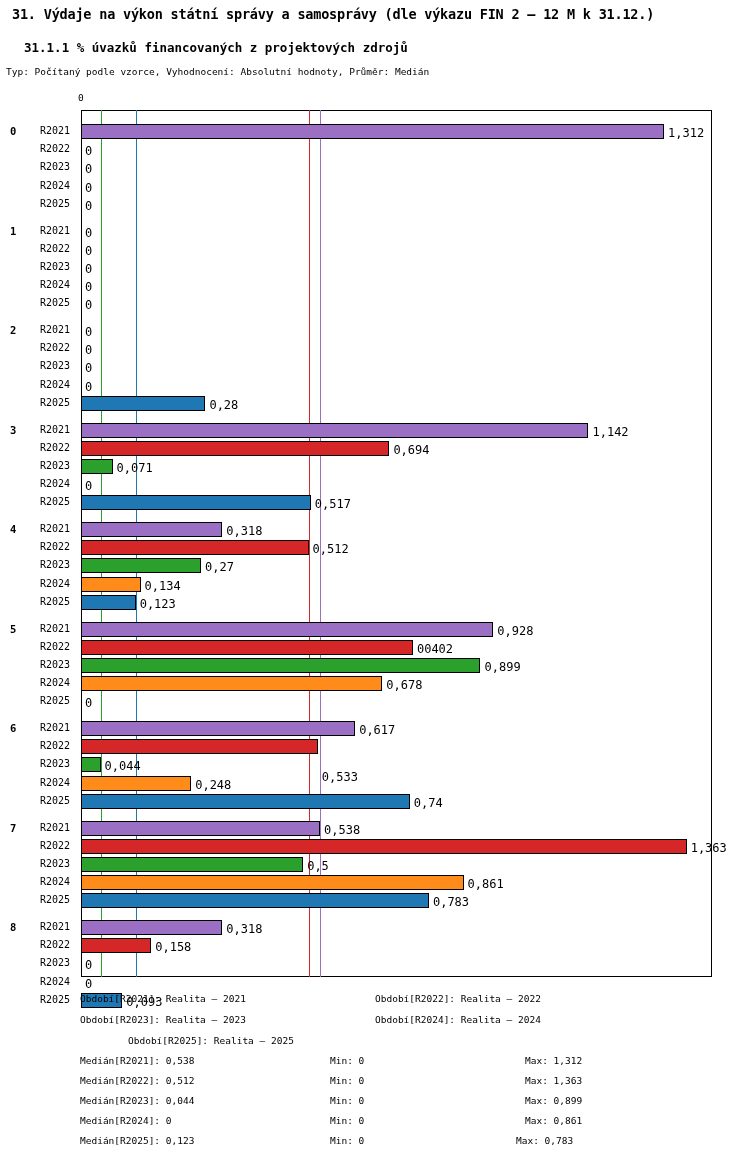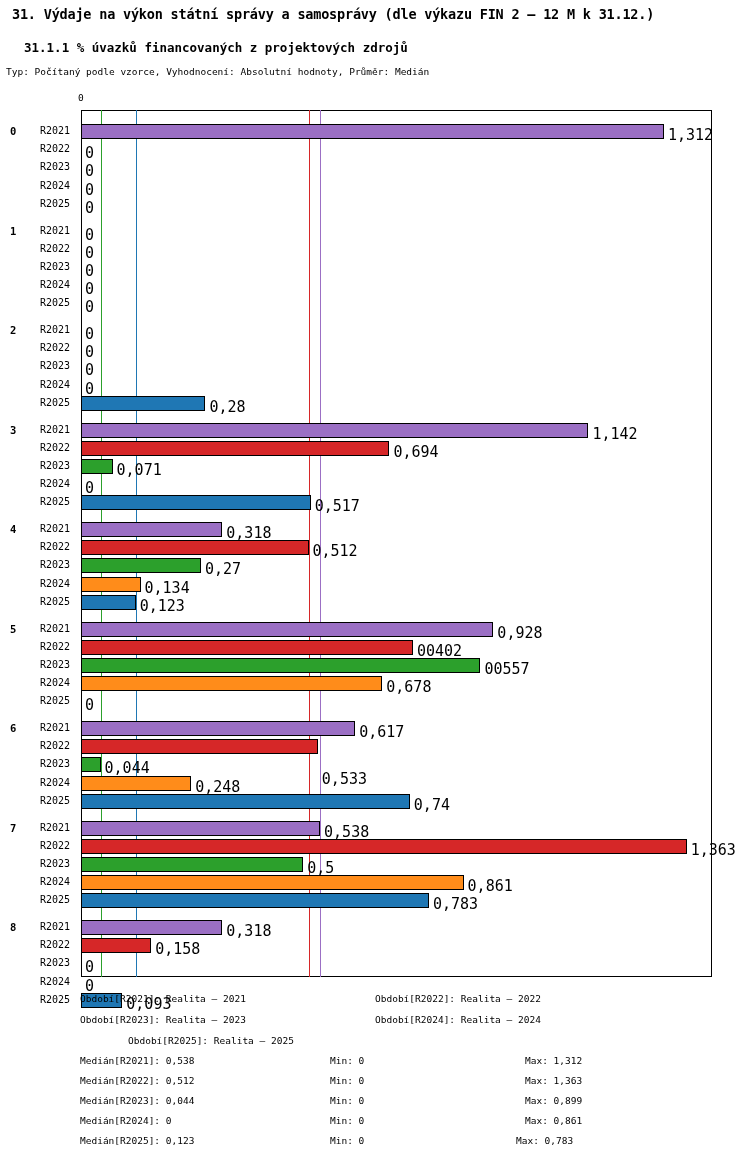--- a/index.html
+++ b/index.html
@@ -76,21 +76,21 @@
     font-size: 10px;
     white-space: nowrap;
   }
   .bar {
     position: absolute;
     border: 1px solid #000;
     height: 15px;
   }
   .barval {
     position: absolute;
-    font-size: 15px;
+    font-size: 12px;
     white-space: nowrap;
     text-align: right;
   }
 
   
   .legend-line {
     position: absolute;
     font-size: 9.5px;
     white-space: nowrap;
   }
@@ -147,21 +147,21 @@
       <div class="barval" style="left: 123.979px; top: 450.4px;">0,27</div>
       <div class="bar" style="left: 0px; top: 466.6px; width: 59.5451px; background: rgb(255, 140, 26);"></div>
       <div class="barval" style="left: 63.5451px; top: 468.6px;">0,134</div>
       <div class="bar" style="left: 0px; top: 484.8px; width: 54.657px; background: rgb(31, 119, 180);"></div>
       <div class="barval" style="left: 58.657px; top: 486.8px;">0,123</div>
       <div class="bar" style="left: 0px; top: 511.5px; width: 412.372px; background: rgb(155, 111, 196);"></div>
       <div class="barval" style="left: 416.372px; top: 513.5px;">0,928</div>
       <div class="bar" style="left: 0px; top: 529.7px; width: 331.942px; background: rgb(214, 39, 40);"></div>
       <div class="barval" style="left: 335.942px; top: 531.7px;">00402</div>
       <div class="bar" style="left: 0px; top: 547.9px; width: 399.485px; background: rgb(44, 160, 44);"></div>
-      <div class="barval" style="left: 403.485px; top: 549.9px;">00557</div>
+      <div class="barval" style="left: 403.485px; top: 549.9px;">0,899</div>
       <div class="bar" style="left: 0px; top: 566.1px; width: 301.28px; background: rgb(255, 140, 26);"></div>
       <div class="barval" style="left: 305.28px; top: 568.1px;">0,678</div>
       <div class="barval" style="left: 4px; top: 586.3px;">0</div>
       <div class="bar" style="left: 0px; top: 611px; width: 274.174px; background: rgb(155, 111, 196);"></div>
       <div class="barval" style="left: 278.174px; top: 613px;">0,617</div>
       <div class="bar" style="left: 0px; top: 629.2px; width: 236.847px; background: rgb(214, 39, 40);"></div>
       <div class="barval" style="left: 240.847px; top: 631.2px; margin-top: 29px;">0,533</div>
       <div class="bar" style="left: 0px; top: 647.4px; width: 19.5521px; background: rgb(44, 160, 44);"></div>
       <div class="barval" style="left: 23.5521px; top: 649.4px;">0,044</div>
       <div class="bar" style="left: 0px; top: 665.6px; width: 110.203px; background: rgb(255, 140, 26);"></div>

